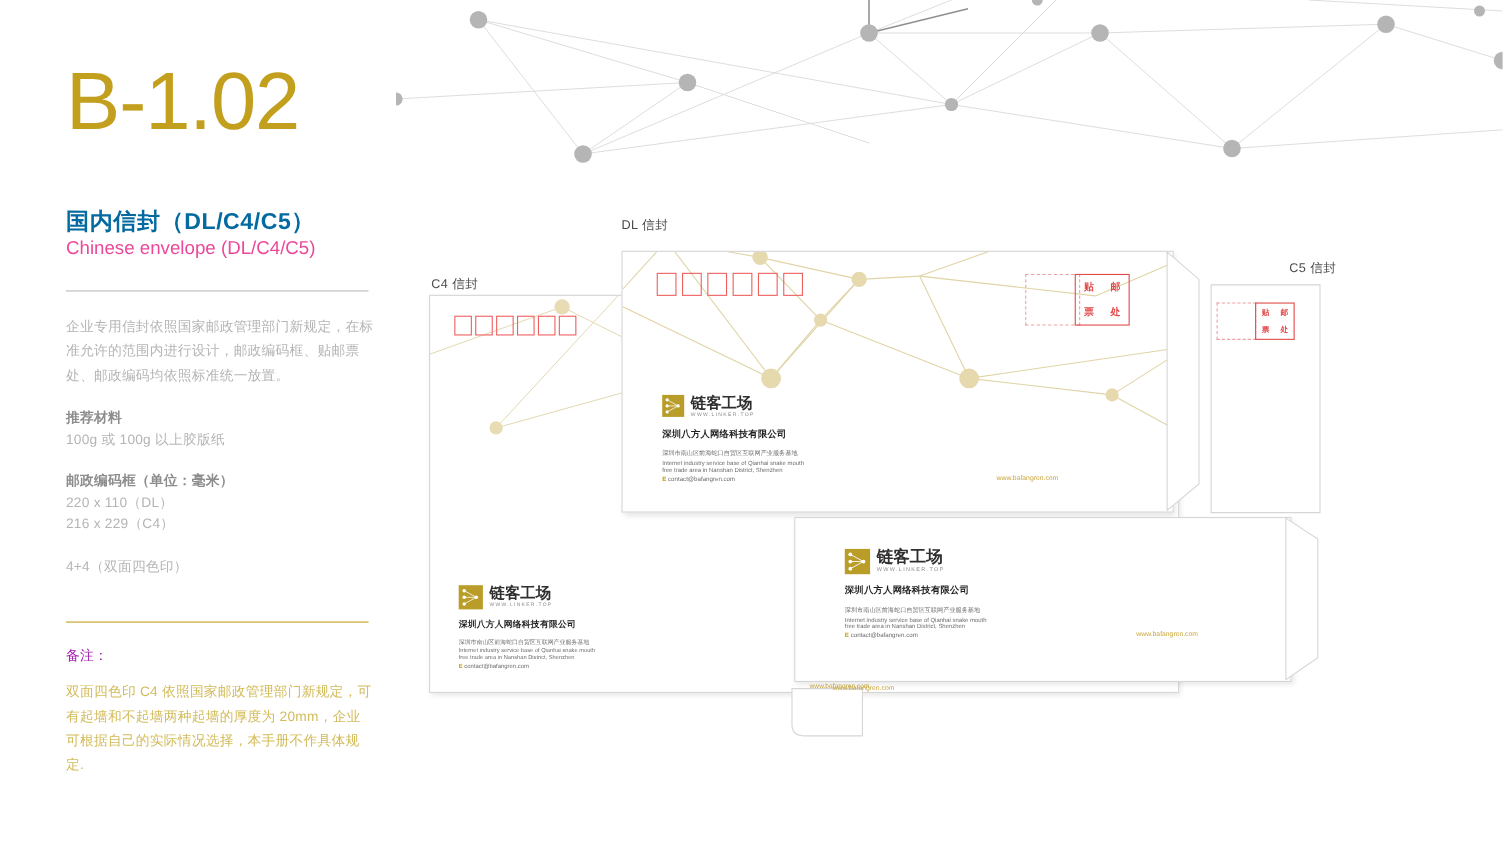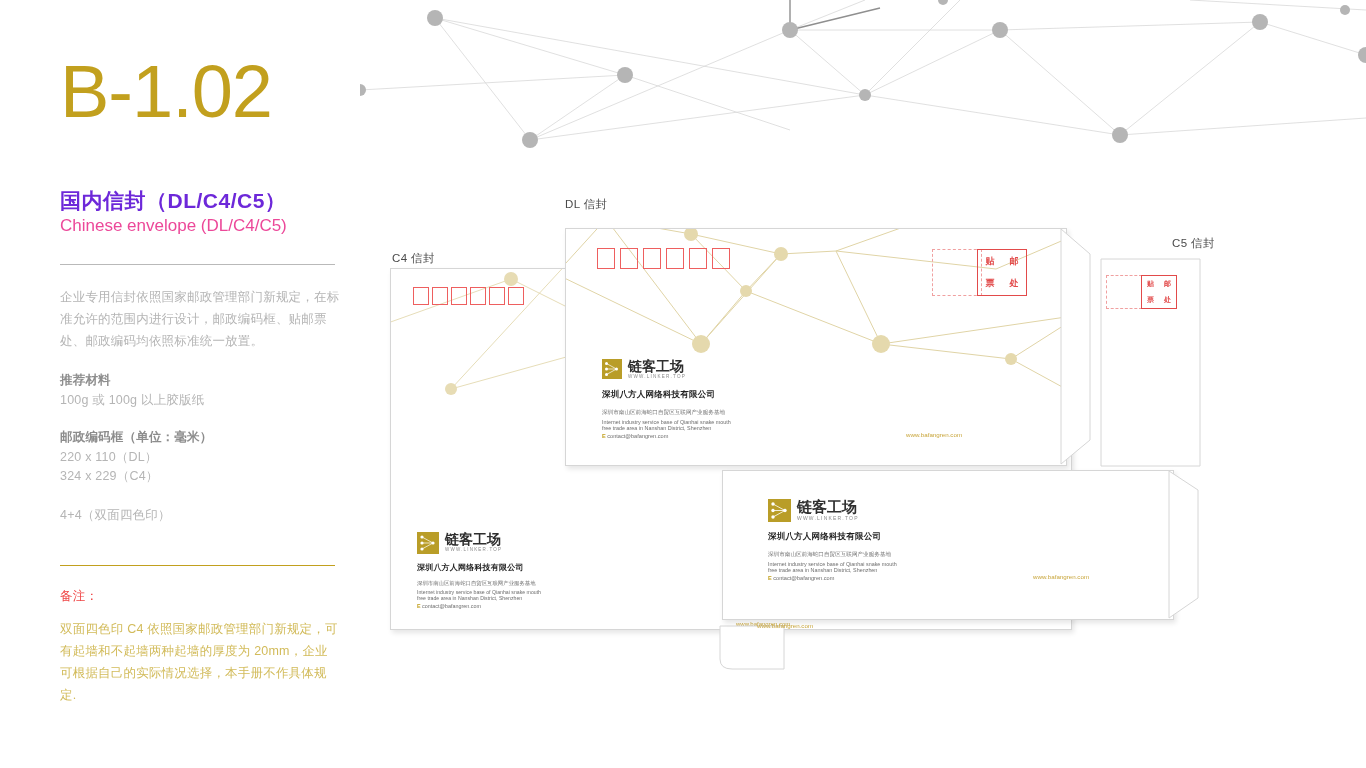--- a/index.html
+++ b/index.html
@@ -28,21 +28,21 @@
   #page-code {
     font-size: 74px;
     font-weight: 400;
     letter-spacing: -1px;
     color: #c2a01e;
     line-height: 1.0;
     margin: 0;
   }
   #title-zh {
     font-size: 21px; font-weight: bold;
-    color: #6d28d9;
+    color: #0369a1;
     margin: 58px 0 0 0;
     letter-spacing: 0.5px;
   }
   #title-en {
     font-size: 17px; font-weight: 400;
     color: #ec4899;
     margin: 1px 0 0 0;
   }
   .divider {
     height: 1px; background: #b9b9b9;
@@ -61,21 +61,21 @@
     color: #8d8d8d; margin: 0 0 2px 0;
     letter-spacing: 0.2px;
   }
   .spec-line {
     font-size: 12.5px; color: #b5b5b5;
     line-height: 1.55; letter-spacing: 0.2px;
   }
 
   #remark-wrap { margin-top: 40px; }
   #remark-label {
-    font-size: 12.5px; color: #ef4444;
+    font-size: 12.5px; color: #a21caf;
     margin: 22px 0 14px 0; letter-spacing: .2px;
   }
   #remark-body {
     font-size: 12.5px; line-height: 1.75;
     color: #d2bb5a; letter-spacing: .2px;
   }
 
   
   .env-label {
     position: absolute;
@@ -198,21 +198,21 @@
   <div id="intro-par">企业专用信封依照国家邮政管理部门新规定，在标准允许的范围内进行设计，邮政编码框、贴邮票处、邮政编码均依照标准统一放置。</div>
 
   <div class="spec-block">
     <div class="spec-head">推荐材料</div>
     <div class="spec-line">100g 或 100g 以上胶版纸</div>
   </div>
 
   <div class="spec-block">
     <div class="spec-head">邮政编码框（单位：毫米）</div>
     <div class="spec-line">220 x 110（DL）</div>
-    <div class="spec-line">324 x 229（C4）</div>
+    <div class="spec-line">216 x 229（C4）</div>
   </div>
 
   <div class="spec-block">
     <div class="spec-line">4+4（双面四色印）</div>
   </div>
 
   <div id="remark-wrap">
     <div class="divider gold"></div>
     <div id="remark-label">备注：</div>
     <div id="remark-body">双面四色印 C4 依照国家邮政管理部门新规定，可有起墙和不起墙两种起墙的厚度为 20mm，企业可根据自己的实际情况选择，本手册不作具体规定.</div>

